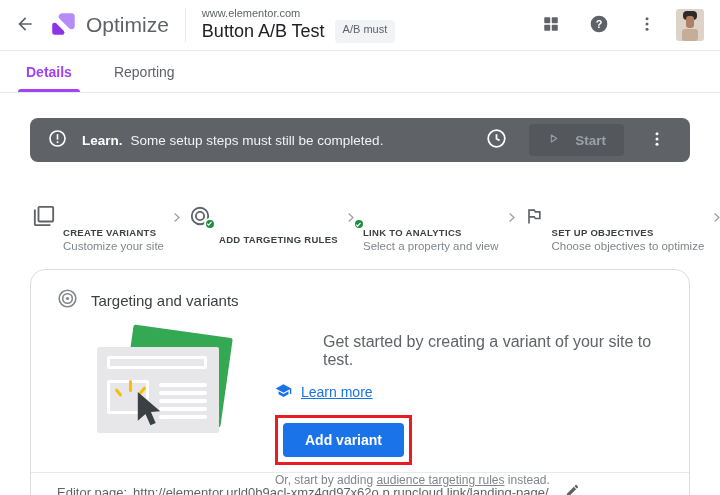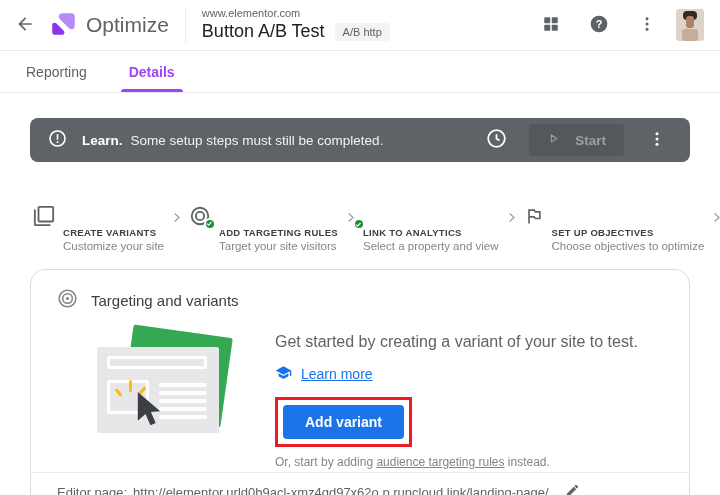--- a/index.html
+++ b/index.html
@@ -7,21 +7,21 @@
   .app { width:720px; height:495px; background:#fff; overflow:hidden; position:relative; }
 
   
   .header { height:51px; display:flex; align-items:center; border-bottom:1px solid #e8eaed; padding:0 16px 0 6px; background:#fff; }
   .icon-btn { width:38px; height:38px; display:flex; align-items:center; justify-content:center; border-radius:50%; cursor:pointer; background:none; border:none; }
   .logo { margin:0 8px 0 4px; display:flex; align-items:center; }
   .app-name { font-size:21px; color:#5f6368; margin-right:16px; }
   .vdiv { width:1px; height:34px; background:#e8eaed; margin-right:16px; }
   .title-block { display:flex; flex-direction:column; justify-content:center; }
   .site-url { font-size:11px; color:#5f6368; line-height:1.2; }
-  .title-row { display:flex; align-items:center; }
+  .title-row { display:flex; }
   .exp-title { font-size:18px; color:#202124; line-height:1.25; }
   .type-chip { background:#f1f3f4; color:#5f6368; font-size:11px; padding:3px 8px; border-radius:4px; margin-left:10px; }
   .header-right { margin-left:auto; display:flex; align-items:center; gap:10px; }
   .avatar { width:28px; height:32px; border-radius:3px; overflow:hidden; cursor:pointer; border:none; padding:0; background:none; }
 
   
   .tabbar { height:42px; border-bottom:1px solid #e8eaed; display:flex; padding:0 24px; gap:38px; background:#fff; }
   .tab { display:flex; align-items:center; font-size:14px; color:#5f6368; position:relative; padding:0 2px; cursor:pointer; background:none; border:none; font-family:inherit; }
   .tab.active { color:#a142f4; font-weight:700; }
   .tab.active::after { content:""; position:absolute; left:-6px; right:-6px; bottom:0; height:3px; background:#a142f4; border-radius:3px 3px 0 0; }
@@ -55,21 +55,21 @@
   .sheet-green { position:absolute; left:34px; top:2px; width:100px; height:90px; background:#34a853; transform:rotate(8deg); border-radius:2px; }
   .page-gray { position:absolute; left:4px; top:18px; width:122px; height:86px; background:#e7e7ea; border-radius:2px; }
   .pg-bar { position:absolute; left:10px; top:9px; width:100px; height:13px; border:3px solid #fff; border-radius:2px; }
   .pg-box { position:absolute; left:10px; top:33px; width:42px; height:34px; border:3px solid #fff; border-radius:2px; }
   .pg-line { position:absolute; left:62px; width:48px; height:4px; background:#fff; border-radius:2px; }
   .spark { position:absolute; width:3px; background:#fbbc04; border-radius:2px; }
   .cursor-svg { position:absolute; left:38px; top:45px; }
 
   
   .content { padding-top:8px; }
-  .headline { font-size:16px; color:#5f6368; }
+  .headline { font-size:16px; color:#5f6368;margin-left:48px; }
   .learn-row { display:flex; align-items:center; gap:9px; margin-top:13px; }
   .learn-link { font-size:14px; color:#1a73e8; text-decoration:underline; cursor:pointer; }
   .red-box { display:inline-block; border:3px solid #ec1b23; padding:5px; margin-top:12px; }
   .add-btn { background:#1a73e8; color:#fff; border:none; border-radius:4px; padding:9px 22px; font-size:14px; font-weight:700; cursor:pointer; font-family:inherit; }
   .alt-text { font-size:12px; color:#80868b; margin-top:8px; }
   .alt-link { text-decoration:underline; cursor:pointer; color:#80868b; }
 
   .card-footer { position:absolute; left:0; right:0; bottom:4px; height:40px; border-top:1px solid #e8eaed; display:flex; align-items:center; padding:0 26px; gap:6px; font-size:13px; color:#5f6368; }
   .edit-btn { background:none; border:none; cursor:pointer; display:flex; margin-left:8px; padding:2px; }
 </style>
@@ -93,21 +93,21 @@
           <path d="M7 16 L15 24 L7 24 Z" fill="#8d34e8" stroke="#8d34e8" stroke-width="5"></path>
         </g>
       </svg>
     </span>
     <span class="app-name">Optimize</span>
     <span class="vdiv"></span>
     <div class="title-block">
       <span class="site-url">www.elementor.com</span>
       <span class="title-row">
         <span class="exp-title">Button A/B Test</span>
-        <span class="type-chip">A/B http</span>
+        <span class="type-chip">A/B must</span>
       </span>
     </div>
     <div class="header-right">
       <button class="icon-btn">
         <span>
           <svg width="18" height="18" viewBox="0 0 24 24">
             <rect x="3" y="3" width="8" height="8" rx="1" fill="#5f6368"></rect>
               <rect x="13" y="3" width="8" height="8" rx="1" fill="#5f6368"></rect>
             <rect x="3" y="13" width="8" height="8" rx="1" fill="#5f6368"></rect>
               <rect x="13" y="13" width="8" height="8" rx="1" fill="#5f6368"></rect>
@@ -136,25 +136,25 @@
           <rect width="28" height="32" fill="#ded3c8"></rect>
           <rect x="7" y="2" width="14" height="9" rx="4" fill="#2f2a26"></rect>
           <rect x="10" y="7" width="8" height="12" rx="3" fill="#b08064"></rect>
           <rect x="6" y="20" width="16" height="12" rx="3" fill="#c5ad97"></rect>
         </svg>
       </button>
     </div>
   </div>
 
   <div class="tabbar">
+    <button class="tab active">
+        <span>Details</span>
+      </button>
     <button class="tab">
         <span>Reporting</span>
-      </button>
-    <button class="tab active">
-        <span>Details</span>
       </button>
   </div>
 
   <div class="banner">
     <span>
       <svg width="19" height="19" viewBox="0 0 24 24">
         <circle cx="12" cy="12" r="9.5" stroke="#fff" stroke-width="2" fill="none"></circle>
         <rect x="11" y="6.5" width="2" height="7" fill="#fff"></rect>
           <rect x="11" y="15.5" width="2" height="2.2" fill="#fff"></rect>
       </svg>
@@ -214,21 +214,20 @@
           <circle cx="12" cy="12" r="4.5" stroke="#5f6368" stroke-width="2" fill="none"></circle>
         </svg>
         <span class="badge">
           <svg width="7" height="7" viewBox="0 0 24 24">
               <path d="M4 12.5l5 5 10-11" stroke="#fff" stroke-width="4" fill="none"></path>
             </svg>
         </span>
       </span>
       <span class="step-text">
         <span class="step-title">ADD TARGETING RULES</span>
-        <span class="step-sub">Target your site visitors</span>
       </span>
     </div>
     <span class="chev">
       <svg width="15" height="15" viewBox="0 0 24 24">
           <path d="M9 5.5l7 6.5-7 6.5" stroke="#9aa0a6" stroke-width="2" fill="none"></path>
         </svg>
       <span class="badge">
         <svg width="7" height="7" viewBox="0 0 24 24">
             <path d="M4 12.5l5 5 10-11" stroke="#fff" stroke-width="4" fill="none"></path>
           </svg>

